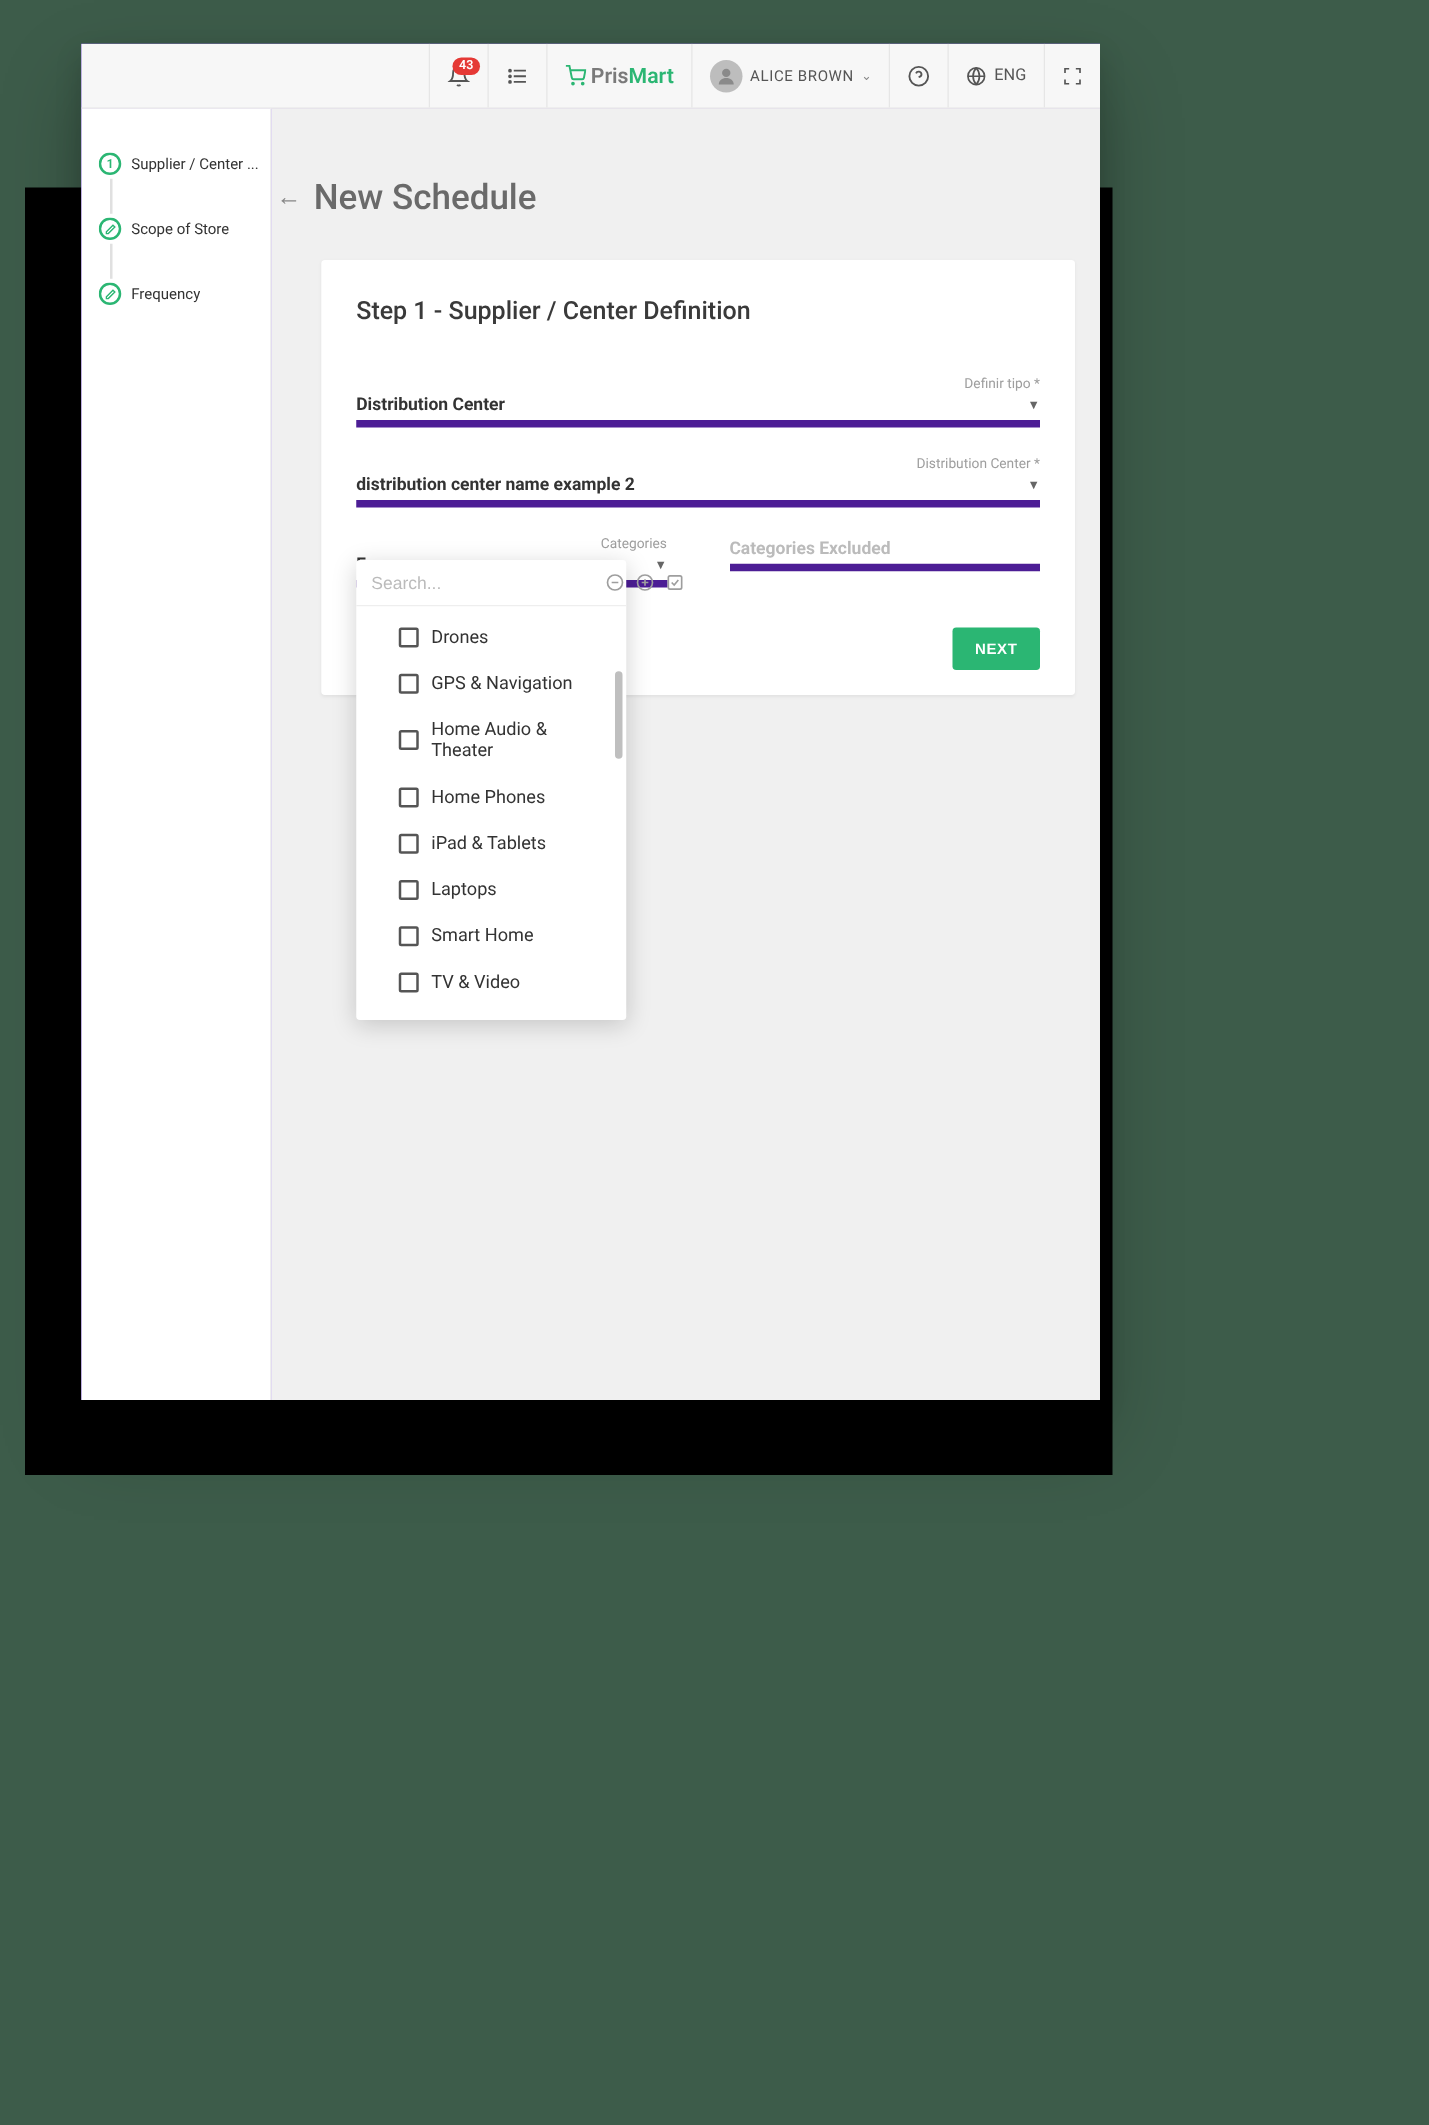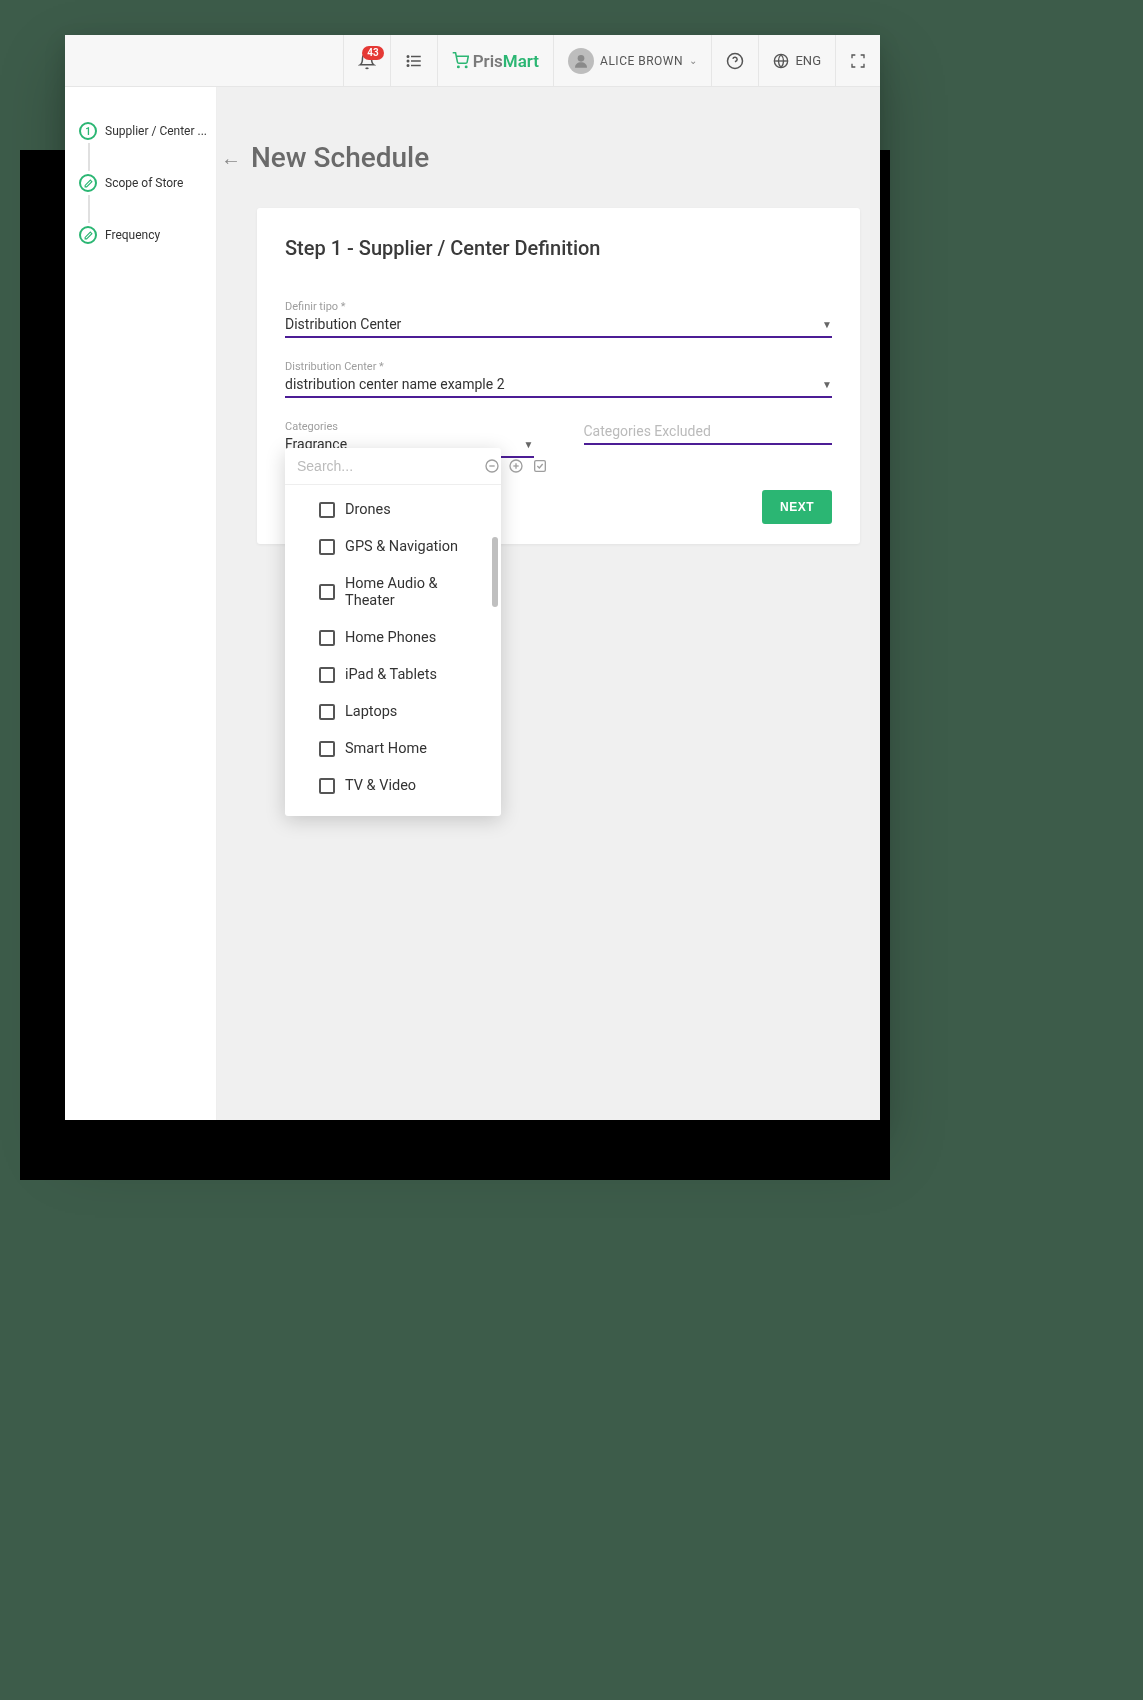--- a/index.html
+++ b/index.html
@@ -141,35 +141,37 @@
   }
   .card-title {
     font-size: 20px;
     color: #3a3a3a;
     font-weight: 500;
     margin-bottom: 40px;
   }
   .field {
     margin-bottom: 22px;
     position: relative;
+    text-align: right;
   }
   .field-label {
     font-size: 11px;
     color: #9e9e9e;
     margin-bottom: 3px;
   }
   .field-value {
     font-size: 14px;
     color: #333;
-    border-bottom: 2px solid #4c1d95;
+    border-bottom: 6px solid #4c1d95;
     padding-bottom: 4px;
     display: flex;
     justify-content: space-between;
     align-items: center;
     cursor: pointer;
+    font-weight: bold;
   }
   .field-value .arrow { color: #666; font-size: 10px; }
   .field-row { display: flex; gap: 50px; }
   .field-row .field { flex: 1; }
   .placeholder { color: #bbb; font-style: normal; }
 
   .actions { display: flex; justify-content: flex-end; margin-top: 10px; }
   .btn-next {
     background: #2bb673;
     color: #fff;

